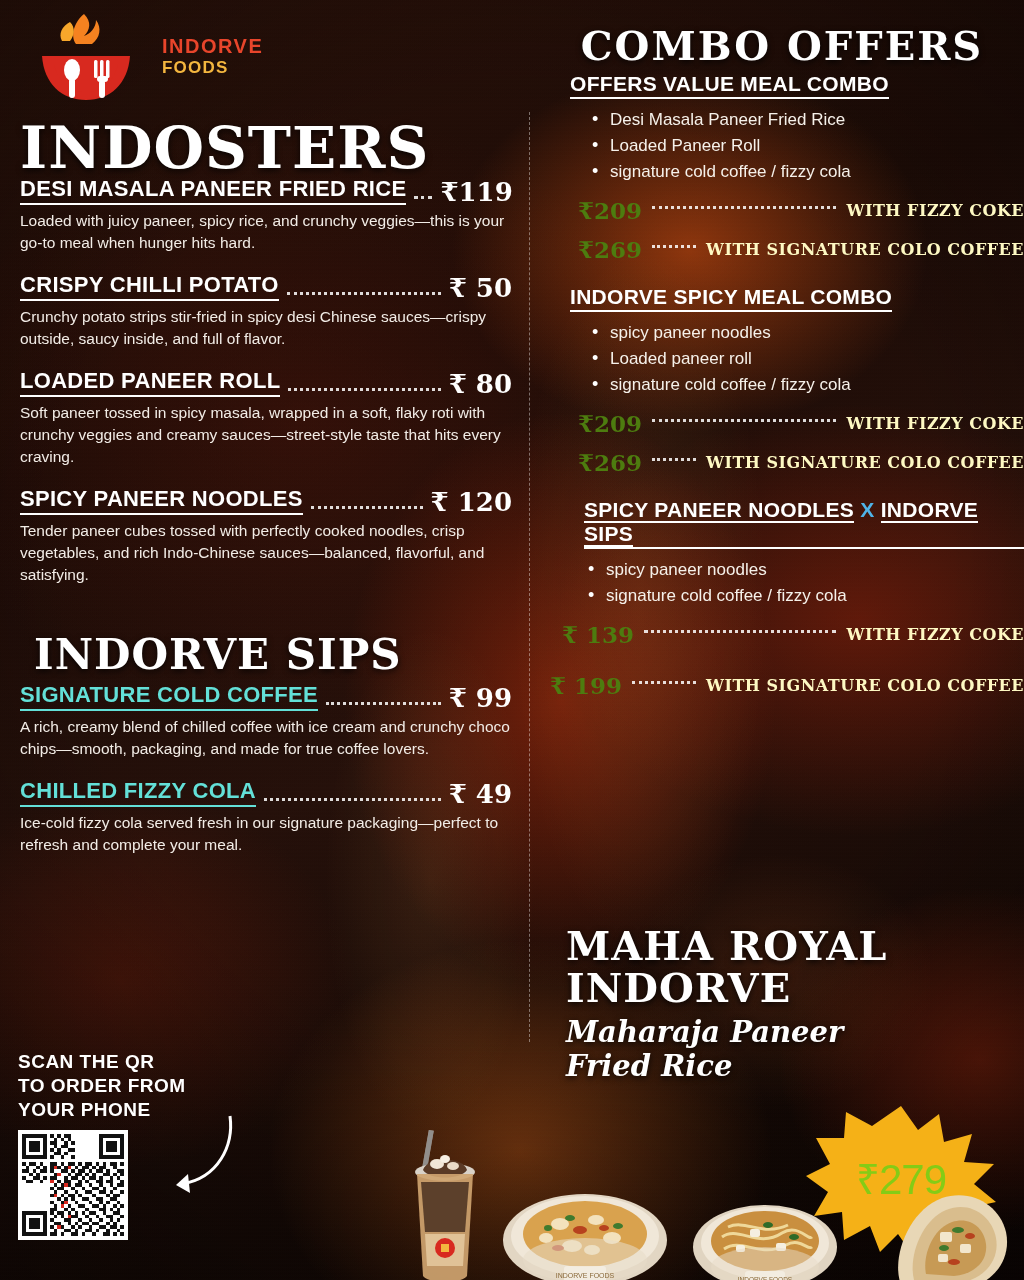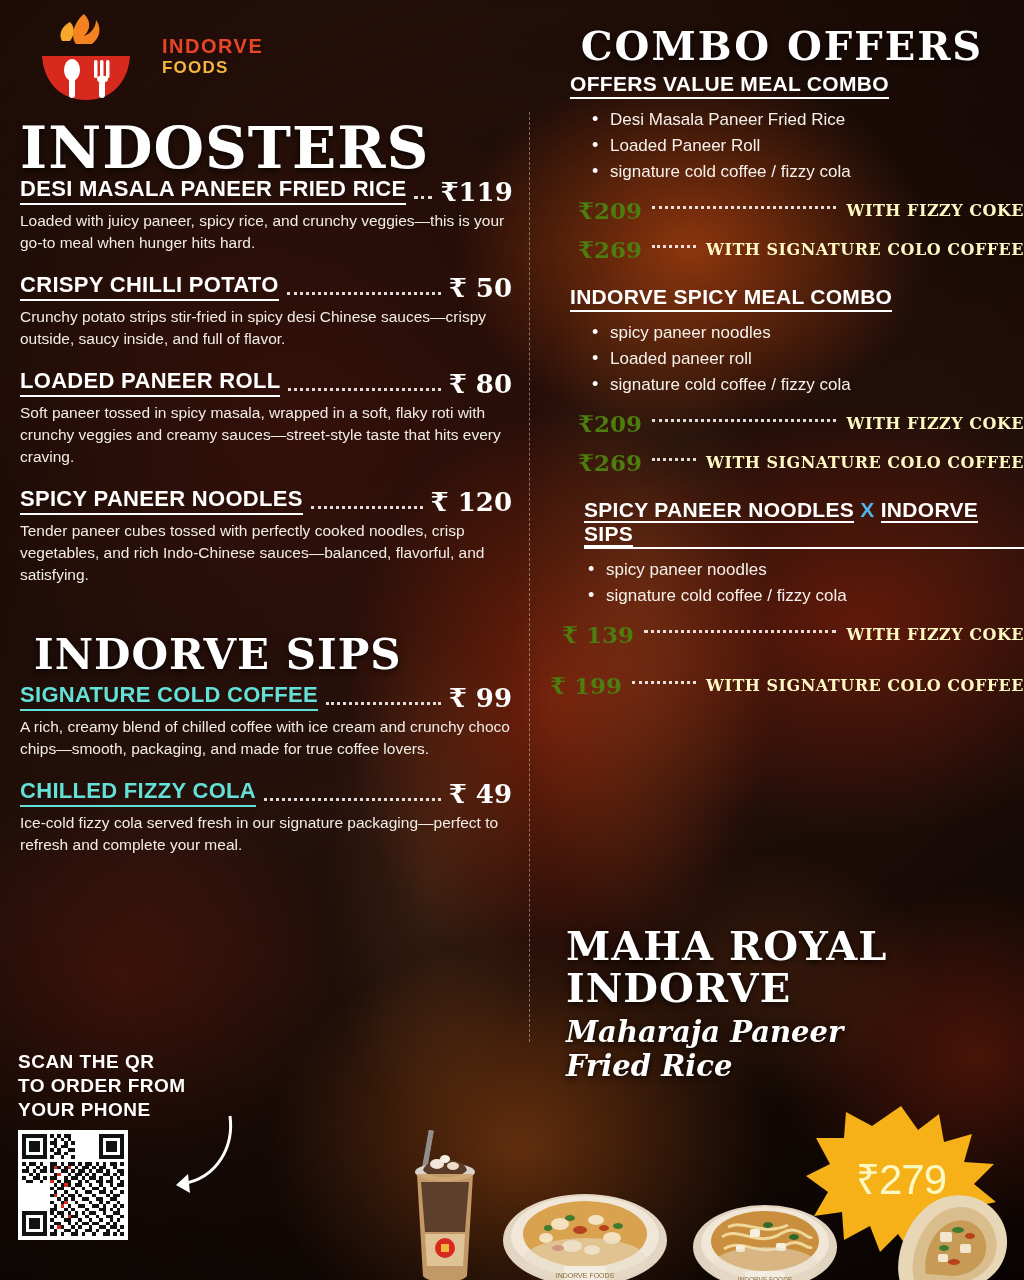--- a/index.html
+++ b/index.html
@@ -164,21 +164,21 @@
     text-shadow:0 2px 6px rgba(0,0,0,.8);
   }
   .maha-t2 {
     font-family:"DejaVu Serif", serif; font-weight:bold; font-style:italic;
     font-size:29px; line-height:34px; color:#fff; margin-top:6px;
     text-shadow:0 2px 6px rgba(0,0,0,.8);
   }
   .burst { position:absolute; left:806px; top:1104px; width:190px; height:150px; }
   .burst-price {
     position:absolute; inset:0; display:flex; align-items:center; justify-content:center;
-    font-family:"Liberation Sans", sans-serif; font-size:42px; color:#fef9c3;
+    font-family:"Liberation Sans", sans-serif; font-size:42px; color:#84cc16;
     letter-spacing:-1px; padding-bottom:4px;
   }
 
   
   .foods { position:absolute; left:0; bottom:0; width:1024px; height:180px; }
   .cup { position:absolute; left:395px; bottom:-6px; width:100px; height:160px; }
   .bowl1 { position:absolute; left:500px; bottom:-20px; width:170px; height:120px; }
   .bowl2 { position:absolute; left:690px; bottom:-18px; width:150px; height:105px; }
   .roll { position:absolute; left:880px; bottom:-14px; width:145px; height:110px; }
 </style>

